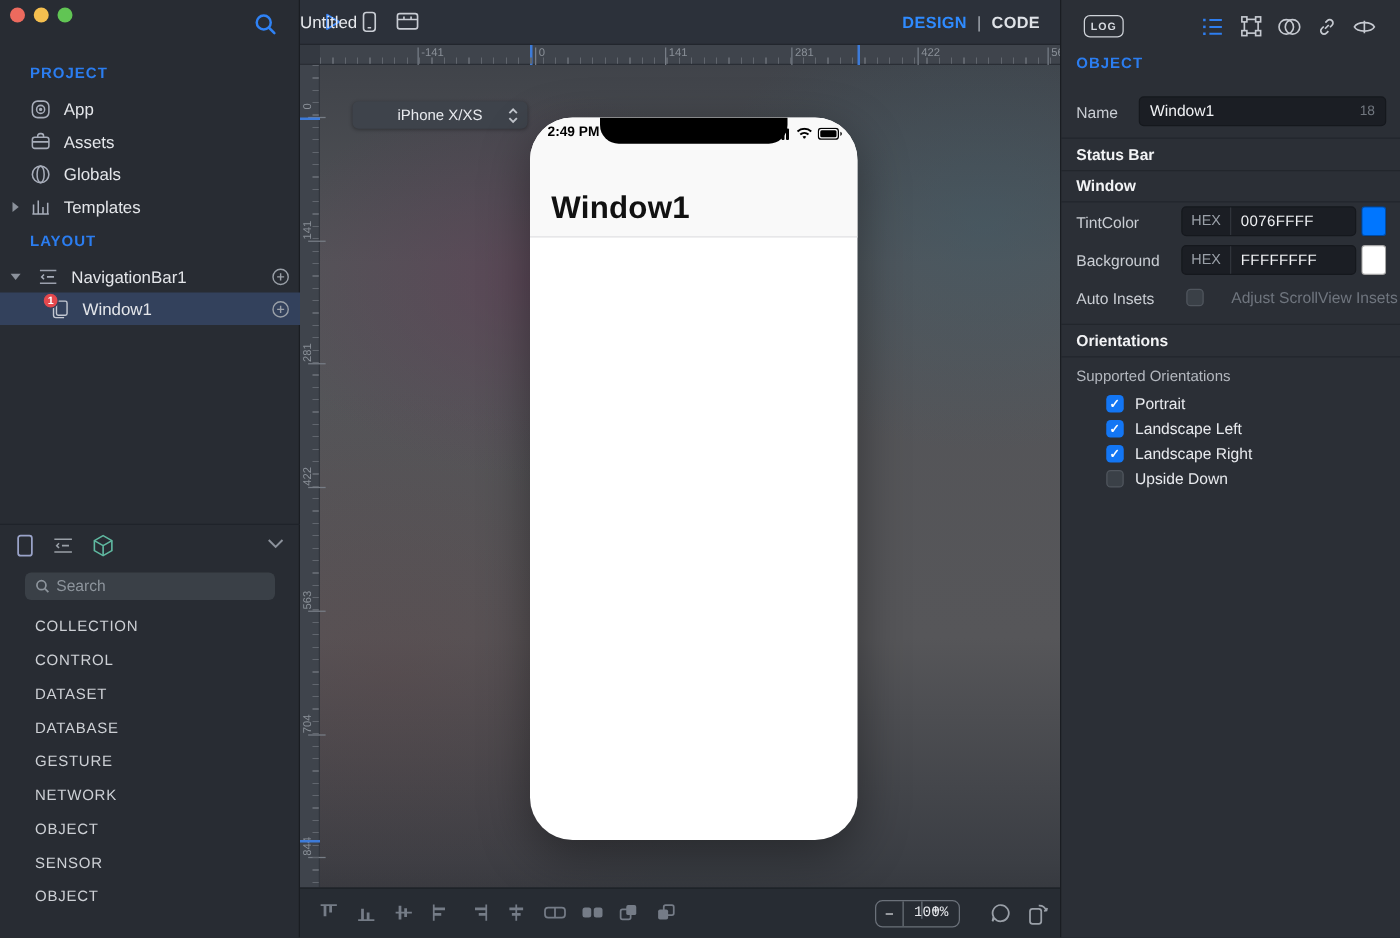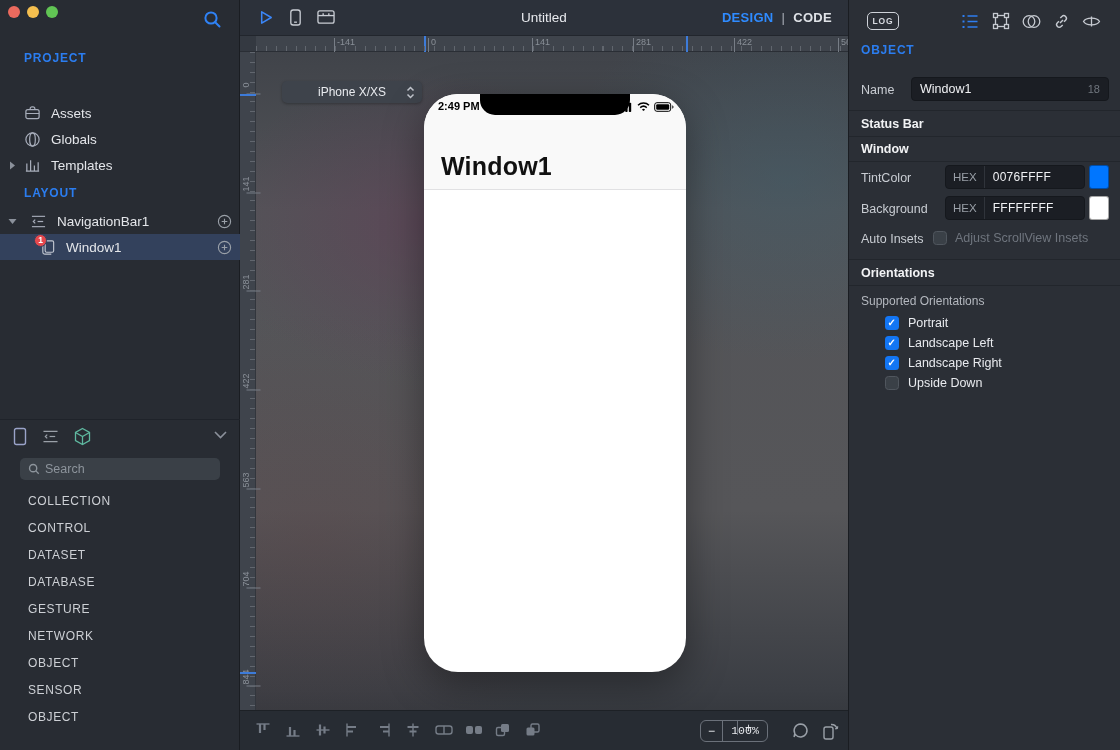--- a/index.html
+++ b/index.html
@@ -43,21 +43,21 @@
   .canvas { position:relative; width:608px; height:750px; flex:none; overflow:hidden;
     background:
       radial-gradient(300px 220px at 30% 30%, rgba(97,62,86,.55), transparent 70%),
       radial-gradient(330px 260px at 90% 24%, rgba(62,94,108,.45), transparent 70%),
       radial-gradient(420px 320px at 12% 72%, rgba(96,62,64,.28), transparent 72%),
       linear-gradient(180deg,#3a3e45 0%,#535458 28%,#565659 68%,#3b3e44 92%,#2f3237 100%); }
   .cv-toolbar { position:absolute; top:0; left:0; right:0; height:36px; background:#2c313a;
     border-bottom:1px solid #22262d; display:flex; align-items:center; }
   .cv-tools { display:flex; gap:13px; margin-left:16px; }
   .tool-btn { cursor:pointer; color:#c9cdd4; }
-  .cv-title { position:absolute; left:0; right:0; text-align:center; font-size:13.5px; color:#e8eaee; pointer-events:none; }
+  .cv-title { position:absolute; left:0; right:0; font-size:13.5px; color:#e8eaee; pointer-events:none; }
   .mode { position:absolute; right:16px; display:flex; gap:8px; font-size:13px; font-weight:bold; letter-spacing:.3px; }
   .mode .design { color:#2f8bff; cursor:pointer; }
   .mode .sep { color:#aab0b8; font-weight:normal; }
   .mode .code { color:#dfe2e7; cursor:pointer; }
 
   .ruler-corner { position:absolute; top:36px; left:0; width:16px; height:16px; background:#343941; border-bottom:1px solid #2a2e35; }
   .hruler { position:absolute; top:36px; left:16px; right:0; height:16px; background:#3f444c; border-bottom:1px solid #2a2e35; }
   .hruler::after { content:""; position:absolute; left:0; right:0; bottom:0; height:5px;
     background:repeating-linear-gradient(to right,#61666e 0 1px,transparent 1px 9.9px); }
   .hlab { position:absolute; top:1px; font-size:9px; color:#8a9098; }
@@ -117,21 +117,21 @@
   .name-count { position:absolute; right:8px; color:#70767e; font-size:11px; }
   .divider { position:absolute; left:0; right:0; height:1px; background:#22262c; }
   .sec-header { position:absolute; left:12px; font-size:12.5px; font-weight:bold; color:#f2f3f5; }
   .hex-prefix { color:#9aa0a8; padding:0 7px; font-size:11.5px; border-right:1px solid #30343b; align-self:stretch; display:flex; align-items:center; }
   .hex-value { color:#f0f1f4; padding-left:8px; font-size:12px; letter-spacing:.3px;text-align:right; }
   .swatch { position:absolute; width:20px; height:24px; border-radius:3px; border:1px solid rgba(0,0,0,.35); cursor:pointer; }
   .checkbox { width:14px; height:14px; border-radius:3.5px; flex:none; position:relative; cursor:pointer; }
   .checkbox.checked { background:#1376f4; }
   .checkbox.checked::after { content:"✓"; position:absolute; left:2.5px; top:0.5px; color:#fff; font-size:10px; font-weight:bold; }
   .checkbox.unchecked { background:#3a4047; border:1px solid #50565e; }
-  .auto-row { position:absolute; left:84px; display:flex; gap:8px; align-items:flex-start; }
+  .auto-row { position:absolute; left:100px; display:flex; gap:22px; align-items:flex-start; }
   .muted-opt { color:#6f757e; }
   .sup-label { position:absolute; left:12px; color:#b4b8bf; font-size:12px; }
   .ori-row { position:absolute; left:36px; display:flex; gap:9px; align-items:center; }
   .ori-row .olbl { color:#e8eaee; font-size:12.5px; }
 </style>
 </head>
 <body>
 
 <div class="app">
 
@@ -143,20 +143,30 @@
     </div>
     <div class="sb-search">
       <svg width="21" height="21" viewBox="0 0 21 21" fill="none" stroke="currentColor" stroke-width="2">
         <circle cx="9" cy="9" r="5.6"></circle>
           <line x1="13.2" y1="13.2" x2="17.5" y2="17.5" stroke-linecap="round"></line>
       </svg>
     </div>
 
     <div class="sec-label" style="top:51px">PROJECT</div>
 
+    <div class="tree-row" style="top:74px">
+      <span class="tree-ico">
+        <svg width="17" height="17" viewBox="0 0 18 18" fill="none" stroke="currentColor" stroke-width="1.3">
+          <rect x="2" y="2" width="14" height="14" rx="4.5"></rect>
+            <circle cx="9" cy="9" r="3.4"></circle>
+            <circle cx="9" cy="9" r="0.8" fill="currentColor"></circle>
+        </svg>
+        </span>
+      <span class="lbl">App</span>
+    </div>
     <div class="tree-row" style="top:100px">
       <span class="tree-ico">
         <svg width="17" height="17" viewBox="0 0 18 18" fill="none" stroke="currentColor" stroke-width="1.3">
           <rect x="2" y="5" width="14" height="9.5" rx="2"></rect>
             <path d="M6.5 5V4a2 2 0 012-2h1a2 2 0 012 2v1M2 9h14"></path>
         </svg>
         </span>
       <span class="lbl">Assets</span>
     </div>
     <div class="tree-row" style="top:126px">

